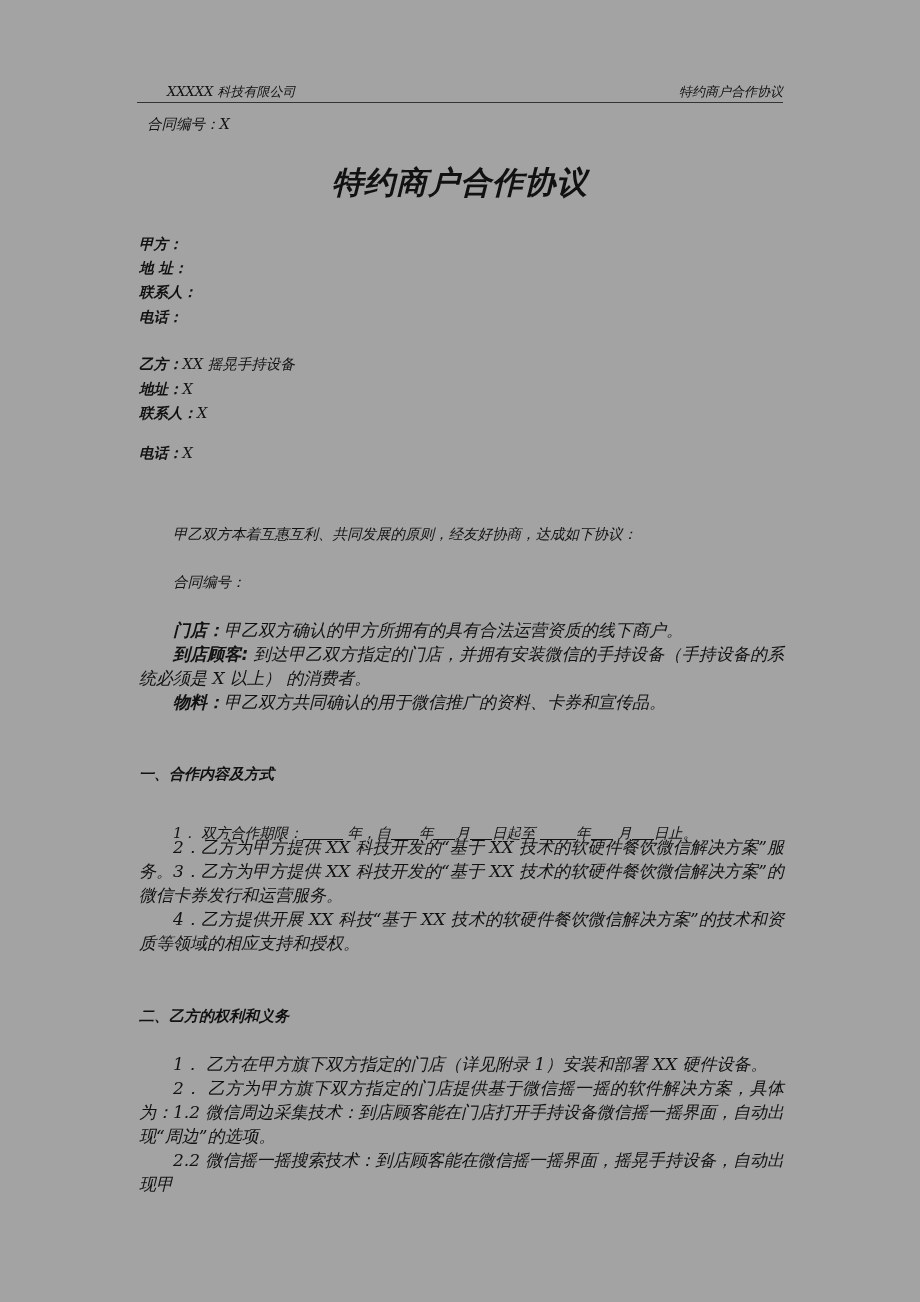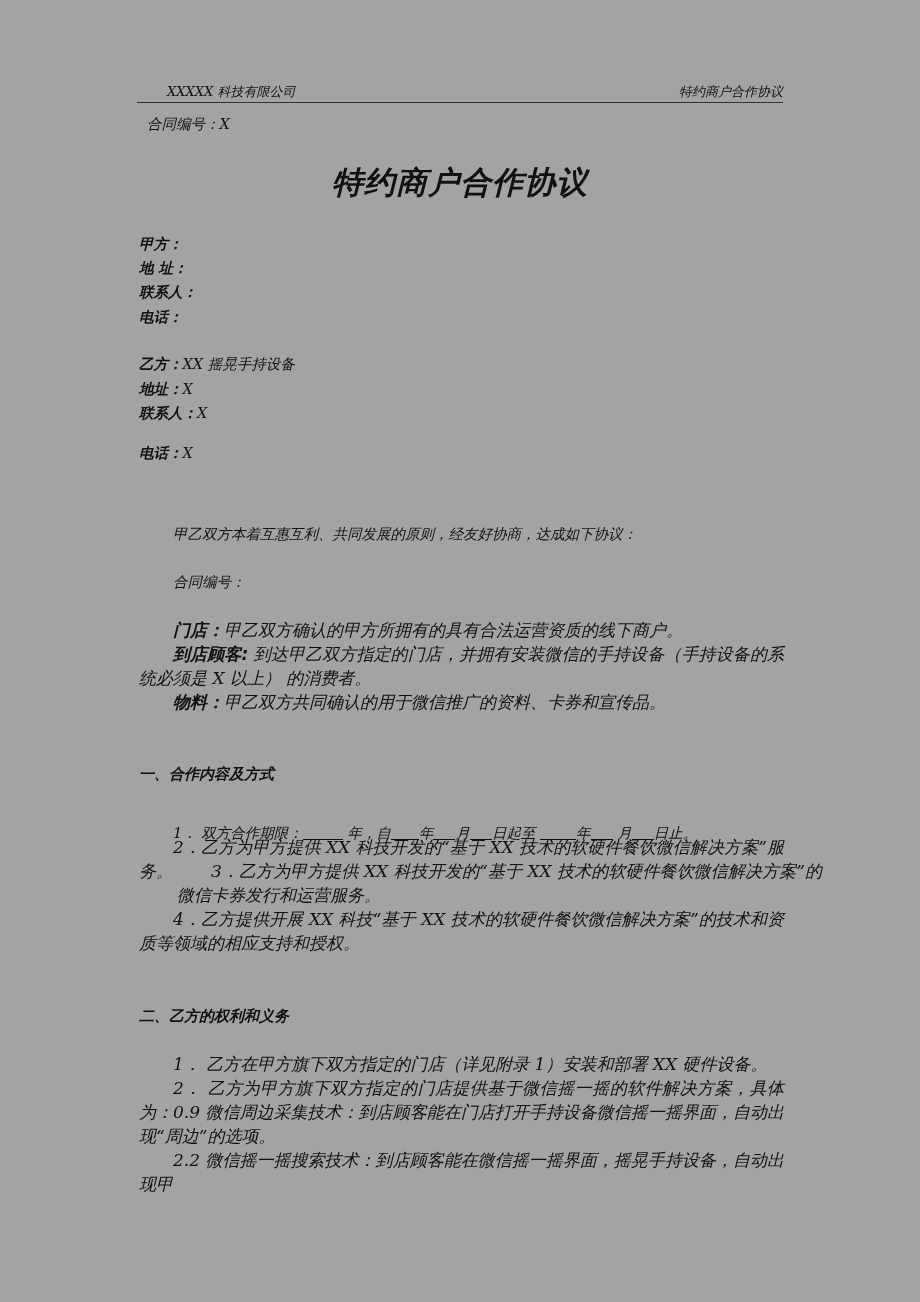--- a/index.html
+++ b/index.html
@@ -73,23 +73,23 @@
   <div class="para" style="top:642px;">
     <span class="b">到店顾客:</span><span> 到达甲乙双方指定的门店，并拥有安装微信的手持设备（手持设备的系统必须是 X 以上） 的消费者。</span>
   </div>
 
   <div class="abs sec" style="left:139px; top:762px;">一、合作内容及方式</div>
 
   <div class="abs" style="left:173px; top:793px;margin-top:28px;">
     <span>1． 双方合作期限：</span><span class="blank" style="width:40px"></span><span> 年，自</span><span class="blank" style="width:28px"></span><span>年</span><span class="blank" style="width:22px"></span><span>月</span><span class="blank" style="width:22px"></span><span>日起至 </span><span class="blank" style="width:36px"></span><span>年</span><span class="blank" style="width:22px"></span><span> 月</span><span class="blank" style="width:22px"></span><span>日止。</span>
   </div>
   <div class="para" style="top:835px;">2．乙方为甲方提供 XX 科技开发的“基于 XX 技术的软硬件餐饮微信解决方案”服务。</div>
-  <div class="para" style="top:859px;margin-left:38px;">3．乙方为甲方提供 XX 科技开发的“基于 XX 技术的软硬件餐饮微信解决方案”的微信卡券发行和运营服务。</div>
+  <div class="para" style="top:859px;">3．乙方为甲方提供 XX 科技开发的“基于 XX 技术的软硬件餐饮微信解决方案”的微信卡券发行和运营服务。</div>
   <div class="para" style="top:907px;">4．乙方提供开展 XX 科技“基于 XX 技术的软硬件餐饮微信解决方案”的技术和资质等领域的相应支持和授权。</div>
 
   <div class="abs sec" style="left:139px; top:1004px;">二、乙方的权利和义务</div>
 
   <div class="para" style="top:1052px;">1． 乙方在甲方旗下双方指定的门店（详见附录 1）安装和部署 XX 硬件设备。</div>
   <div class="para" style="top:1076px;">2． 乙方为甲方旗下双方指定的门店提供基于微信摇一摇的软件解决方案，具体为：</div>
-  <div class="para" style="top:1100px;">0.9 微信周边采集技术：到店顾客能在门店打开手持设备微信摇一摇界面，自动出现“周边”的选项。</div>
+  <div class="para" style="top:1100px;">1.2 微信周边采集技术：到店顾客能在门店打开手持设备微信摇一摇界面，自动出现“周边”的选项。</div>
   <div class="para" style="top:1148px;">2.2 微信摇一摇搜索技术：到店顾客能在微信摇一摇界面，摇晃手持设备，自动出现甲</div>
 
 </div>
 
 </body></html>

